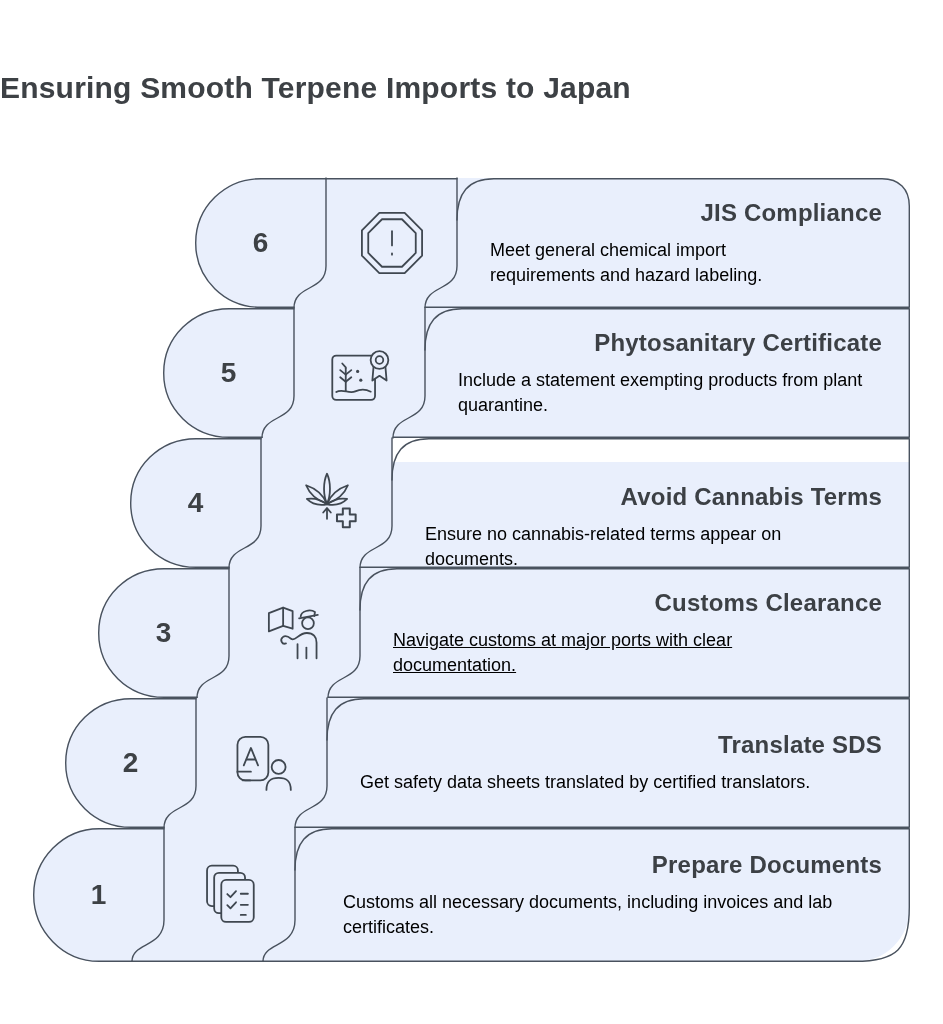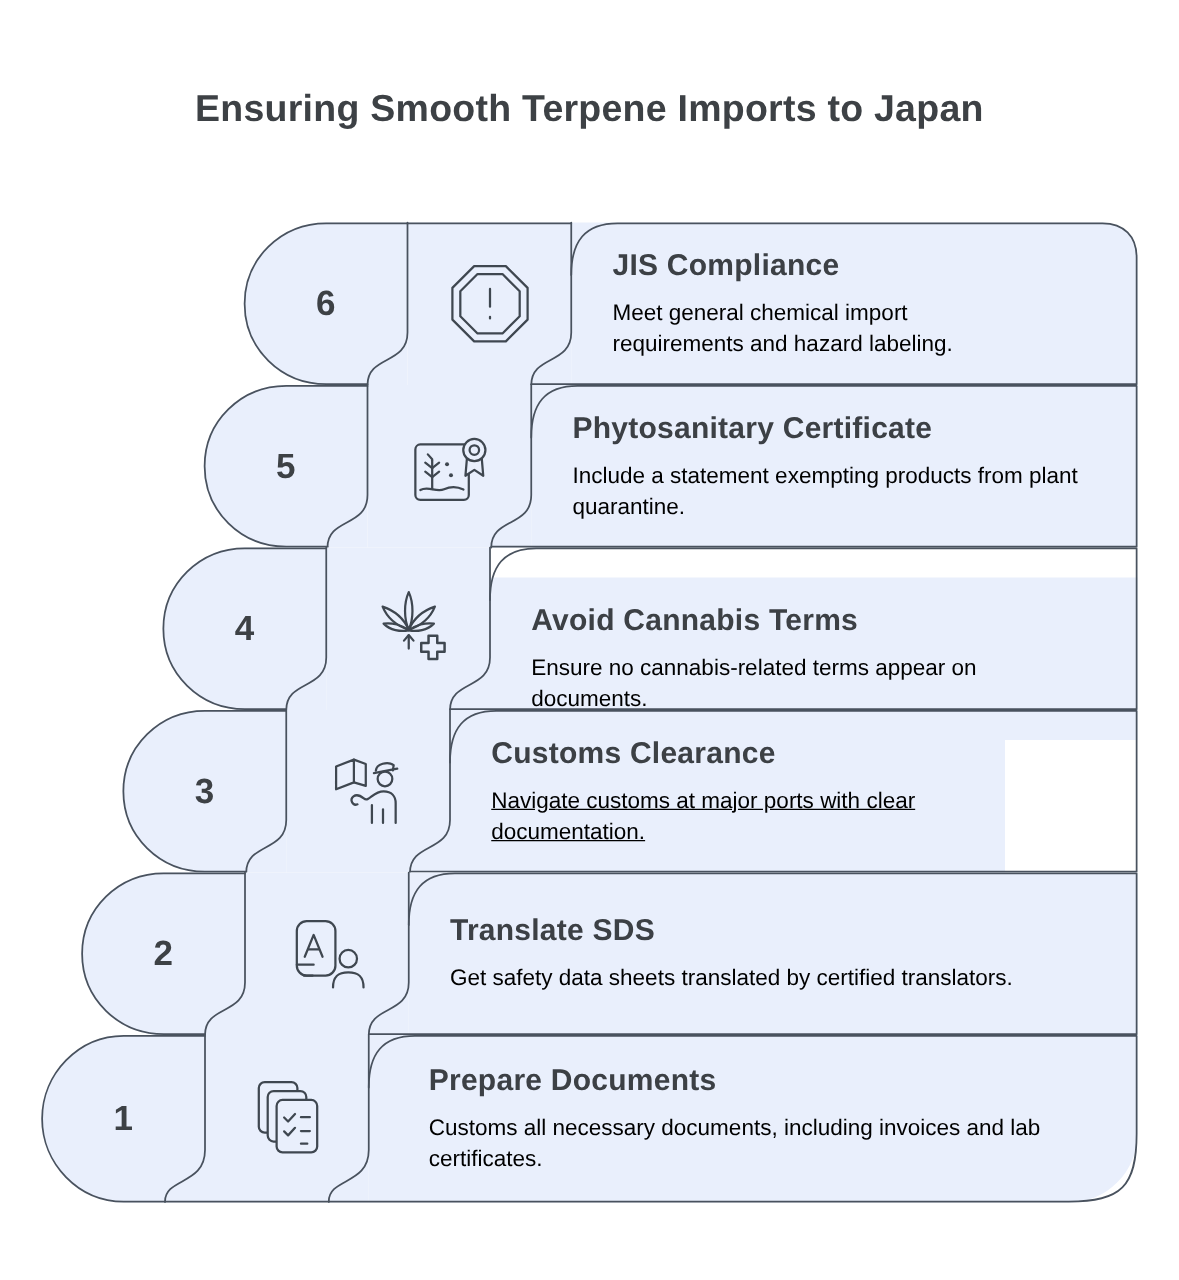--- a/index.html
+++ b/index.html
@@ -5,38 +5,37 @@
   html,body{margin:0;padding:0;background:#ffffff;}
   #canvas{
     position:relative;
     width:943px;height:1024px;
     background:#ffffff;
     font-family:"Liberation Sans", sans-serif;
     overflow:hidden;
   }
   .main-title{
     position:absolute;top:71px;left:0;width:943px;
-    text-align:center;
     font-size:30px;font-weight:bold;
     color:#3d4145;letter-spacing:.2px;
   }
   .row{position:absolute;}
   .fill{position:absolute;top:0;background:#e9effc;}
   .bubble{left:0;width:131px;display:flex;align-items:center;justify-content:center;}
   .bubble.rad-std{border-radius:65px 0 0 65px;}
   .bubble.rad-last{border-radius:67px 0 0 67px;}
   .num{font-size:28px;font-weight:bold;color:#3d4145;}
   .panel{left:131px;width:131px;display:flex;align-items:center;justify-content:center;}
   .card{
     left:262px;display:flex;flex-direction:column;justify-content:center;
     padding:0 28px 0 33px;box-sizing:border-box;
   }
   .card.first{border-radius:0 28px 0 0;}
   .card.last{border-radius:0 0 55px 0;}
-  .card-title{font-size:24px;font-weight:bold;color:#3c4045;letter-spacing:.2px;}
+  .card-title{font-size:24px;font-weight:bold;color:#3c4045;letter-spacing:.2px;text-align:right;}
   .desc{font-size:18px;color:#000000;line-height:1.38;margin-top:11px;}
   .row-6 .desc{max-width:336px;}
   .row-5 .desc{max-width:430px;}
   .row-4 .desc{max-width:412px;}
   .row-3 .desc{max-width:410px;text-decoration:underline;}
   .row-2 .desc{max-width:566px;}
   .row-1 .desc{max-width:566px;}
   svg.shape{position:absolute;left:0;top:0;overflow:visible;pointer-events:none;}
   svg.shape path{fill:none;stroke:#49525e;stroke-width:1.4;stroke-linecap:round;stroke-linejoin:round;}
   svg.step-icon{display:block;}
@@ -143,21 +142,21 @@
     <path d="M7.5 11.5 L16.5 8 V19.5 L7.5 23 Z"></path>
     <path d="M16.5 8 L22.5 10.2 V21.3 L16.5 19.5"></path>
     <path d="M27.6 13.6 C27.8 10.2 33.6 8.6 36.6 10.8 L36.2 13.4"></path>
     <path d="M26.6 14.8 L38.4 12.6"></path>
     <circle cx="32.2" cy="17.8" r="3.7"></circle>
     <path d="M18.3 30.6 C15.8 31.6 14.2 28.2 16.3 26.6 C17.9 25.4 20 26.4 21.5 27.6 C24.2 29.8 26 24 31.5 24 C35.6 24 37.6 26.6 37.6 30 V40"></path>
     <path d="M25.6 40 V31"></path>
             <path d="M31.2 40 V33.2"></path>
           </svg>
         </div>
-    <div class="fill card" style="height: 130px; width: 444px;">
+    <div class="fill card" style="height: 130px; width: 550px;">
       <div class="card-title">Customs Clearance</div>
       <div class="desc">Navigate customs at major ports with clear documentation.</div>
     </div>
   <svg class="shape" width="814" height="134" viewBox="0 0 814 134">
           <path d="M131 .7 L66 .7 C29.8 .7 .7 29 .7 65 C.7 101 29.8 129.3 66 129.3 L99 129.3"></path>
           <path d="M131 0 V88 C131 114 99 106 99 130"></path>
           <path d="M262 0 V88 C262 114 230 106 230 130"></path>
           <path d="M262 42 C262 15 273 .7 299 .7 H811.3 V129.3 H230"></path>
         </svg>
       </div>

